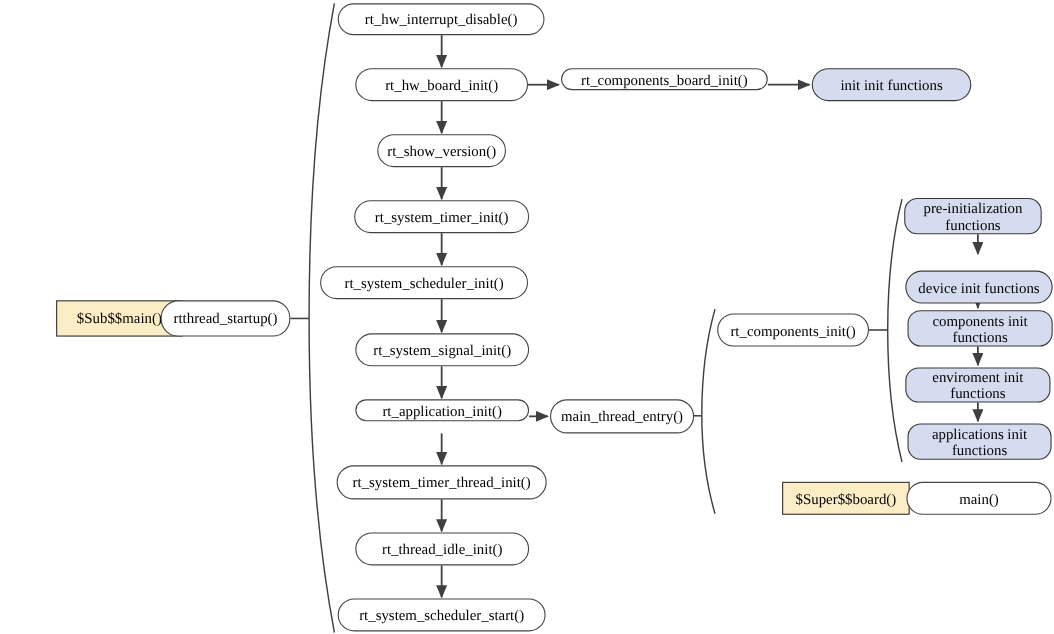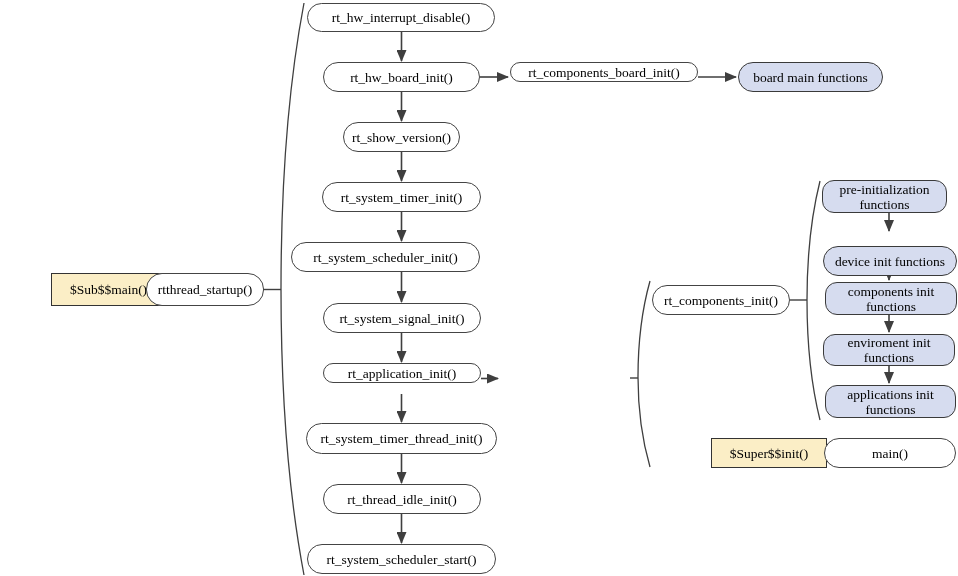--- a/index.html
+++ b/index.html
@@ -67,21 +67,21 @@
     <line x1="889" y1="213" x2="889" y2="231" stroke="#3f3f3f" stroke-width="1.6" marker-end="url(#ah)"></line>
     <line x1="889" y1="263" x2="889" y2="280" stroke="#3f3f3f" stroke-width="1.6" marker-end="url(#ah)"></line>
     <line x1="889" y1="315" x2="889" y2="332" stroke="#3f3f3f" stroke-width="1.6" marker-end="url(#ah)"></line>
     <line x1="889" y1="366" x2="889" y2="383" stroke="#3f3f3f" stroke-width="1.6" marker-end="url(#ah)"></line>
   </svg>
 
   <div class="node entry" style="left:3px;top:273px;width:115px;height:33px">
     <span>$Sub$$main()</span>
   </div>
   <div class="node entry" style="left:663px;top:438px;width:116px;height:30px">
-    <span>$Super$$init()</span>
+    <span>$Super$$board()</span>
   </div>
 
   <div class="node pill" style="left:146px;top:273px;width:118px;height:33px">
     <span>rtthread_startup()</span>
   </div>
 
   <div class="node pill" style="left:307px;top:3px;width:188px;height:29px">
     <span>rt_hw_interrupt_disable()</span>
   </div>
   <div class="node pill" style="left:323px;top:62px;width:157px;height:30px">
@@ -109,23 +109,26 @@
     <span>rt_thread_idle_init()</span>
   </div>
   <div class="node pill" style="left:307px;top:544px;width:189px;height:30px">
     <span>rt_system_scheduler_start()</span>
   </div>
 
   <div class="node pill" style="left:510px;top:62px;width:188px;height:20px">
     <span>rt_components_board_init()</span>
   </div>
   <div class="node pill group" style="left:738px;top:62px;width:145px;height:30px">
-    <span>board main functions</span>
+    <span>init init functions</span>
   </div>
 
+  <div class="node pill" style="left:500px;top:363px;width:131px;height:31px">
+    <span>main_thread_entry()</span>
+  </div>
   <div class="node pill" style="left:652px;top:285px;width:138px;height:30px">
     <span>rt_components_init()</span>
   </div>
   <div class="node pill" style="left:824px;top:438px;width:132px;height:30px">
     <span>main()</span>
   </div>
 
   <div class="node pill group multiline" style="left:822px;top:180px;width:125px;height:33px">
     <span>pre-initialization
 functions</span>

